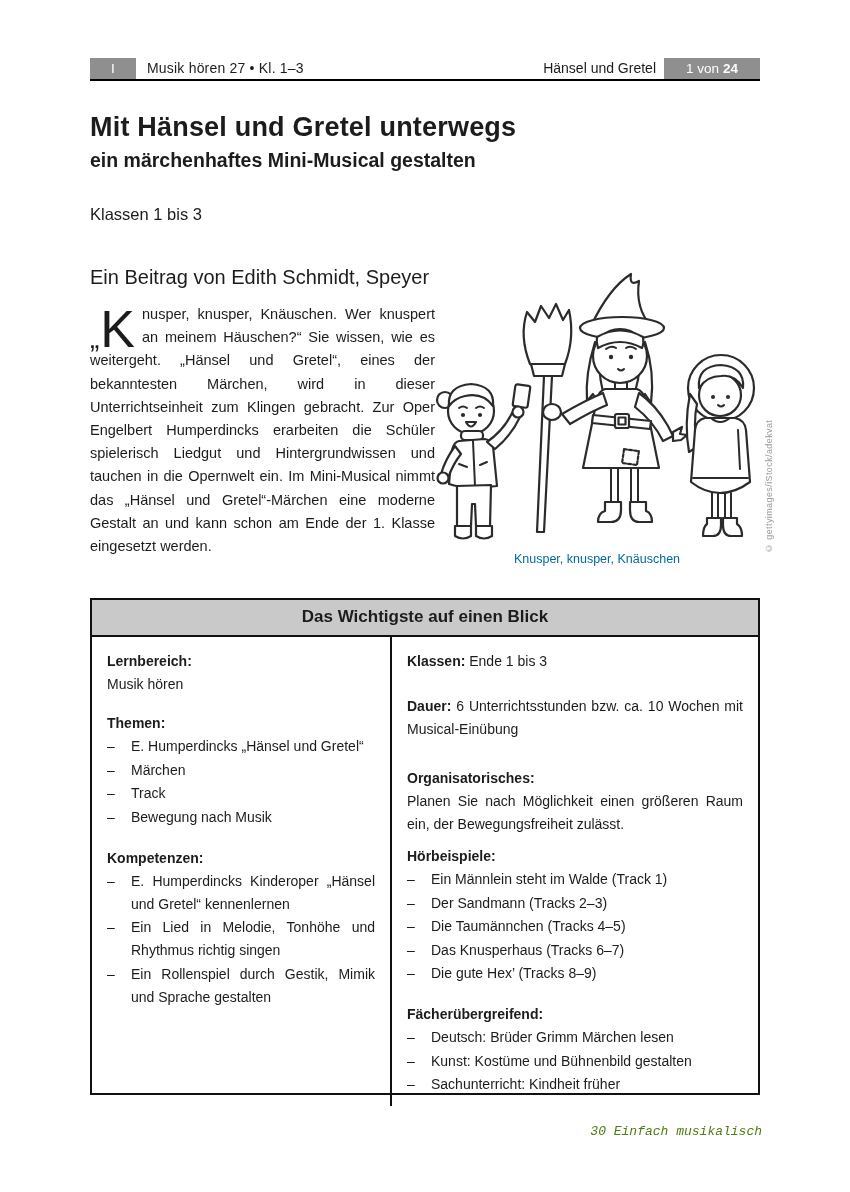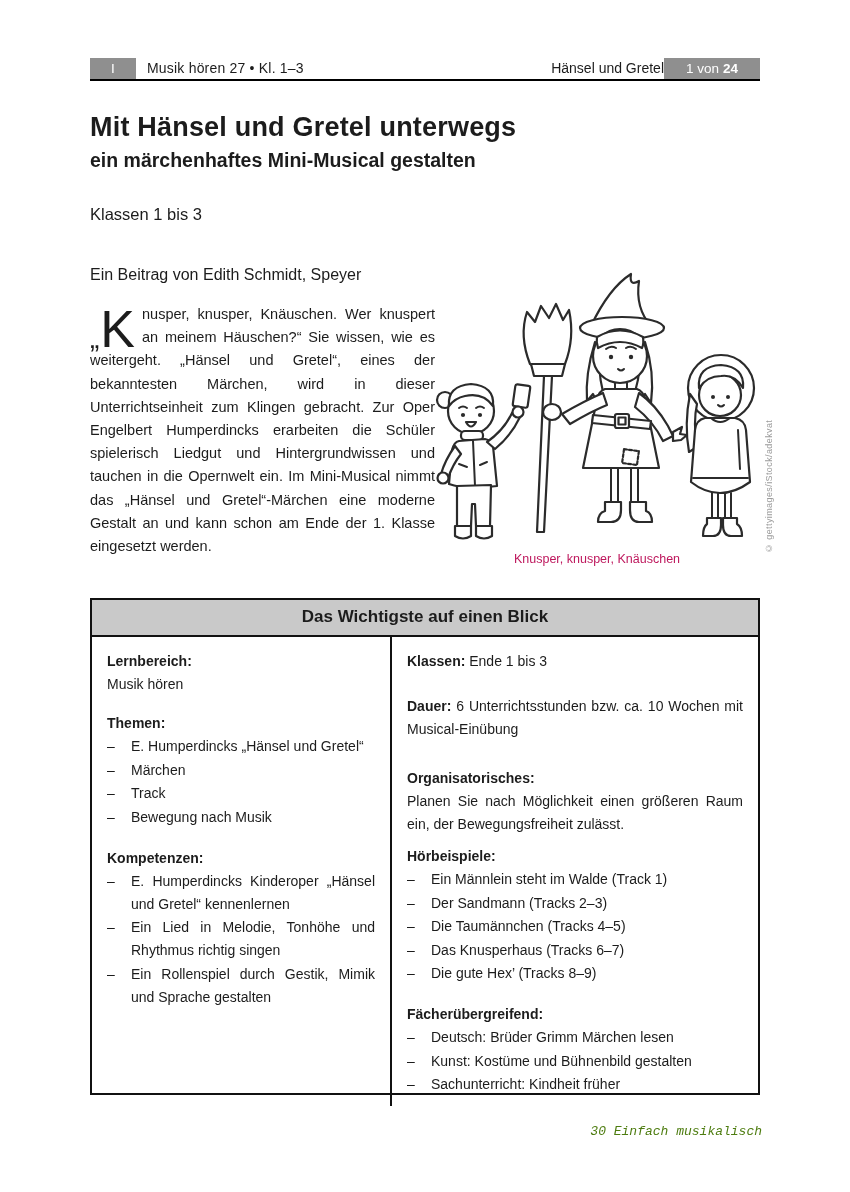--- a/index.html
+++ b/index.html
@@ -15,40 +15,40 @@
     display:flex; align-items:center; border-bottom:2px solid #000;
     font-size:14px;
   }
   .badge {
     background:#8f8f8f; color:#fff; text-align:center;
     font-size:13.5px; line-height:21px; height:21px;
   }
   .badge-left { width:46px; }
   .series { margin-left:11px; letter-spacing:0.2px; }
   .spacer { flex:1; }
-  .topic { margin-right:0; }
+  .topic { margin-right:8px; }
   .badge-right { width:96px; }
   .badge-right b { font-weight:bold; }
   
   .h1 { position:absolute; top:112px; left:90px; font-size:27px; font-weight:bold; letter-spacing:0.2px; }
   .h2 { position:absolute; top:149px; left:90px; font-size:19.5px; font-weight:bold; }
   .h3 { position:absolute; top:205px; left:90px; font-size:16.5px; font-weight:normal; }
-  .byline { position:absolute; top:266px; left:90px; font-size:16px; }
+  .byline { position:absolute; top:266px; left:90px; font-size:20px; }
   
   .intro {
     position:absolute; top:303px; left:90px; width:345px;
     font-size:14.5px; line-height:23.2px; text-align:justify;
   }
   .dropcap-wrap { float:left; height:44px; margin:2px 7px 0 0; display:flex; align-items:flex-end; }
   .openquote { font-size:28px; line-height:20px; margin-right:1px; }
   .dropcap { font-size:52px; line-height:40px; }
   
   .figure { position:absolute; top:264px; left:434px; width:326px; }
   .figure svg { display:block; width:326px; height:284px; }
-  .figcaption { margin-top:4px; text-align:center; font-size:12.5px; color:#be185d; }
+  .figcaption { margin-top:4px; text-align:center; font-size:12.5px; color:#0369a1; }
   .credit {
     position:absolute; top:408px; left:764px; height:145px;
     writing-mode:vertical-rl; transform:rotate(180deg);
     font-size:9px; color:#9b9b9b; letter-spacing:0.4px; white-space:nowrap;
   }
   
   .overview {
     position:absolute; top:598px; left:90px; width:670px; height:497px;
     border:2px solid #111; display:flex; flex-direction:column;
   }

